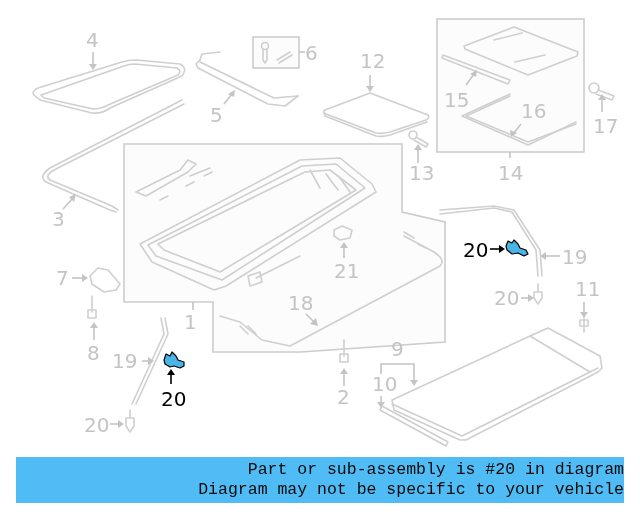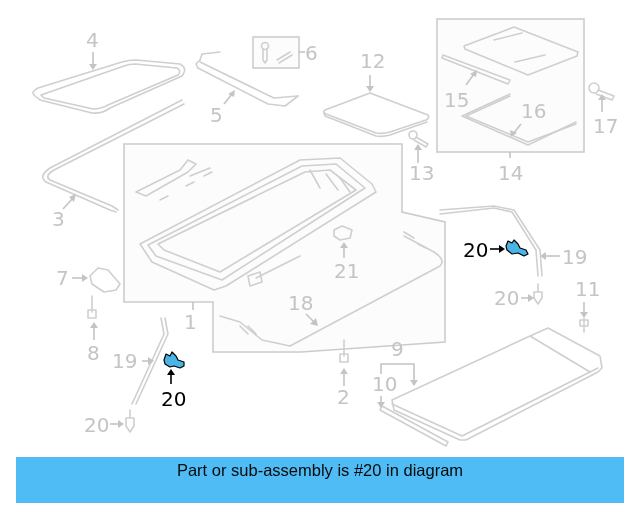--- a/index.html
+++ b/index.html
@@ -8,22 +8,22 @@
   .ln { fill: none; stroke: #cfcfcf; stroke-width: 1.6; stroke-linejoin: round; stroke-linecap: round; }
   .box { fill: #fcfcfc; stroke: #cccccc; stroke-width: 1.6; }
   .lbl { font-family: "DejaVu Sans", sans-serif; font-size: 20px; fill: #c4c4c4; }
   .lbl-hl { font-family: "DejaVu Sans", sans-serif; font-size: 20px; fill: #000000; }
   .arr { stroke: #c4c4c4; stroke-width: 1.6; fill: none; }
   .arrh { fill: #c4c4c4; }
   .arr-hl { stroke: #000; stroke-width: 1.6; fill: none; }
   .part-hl { fill: #4ab4e6; stroke: #000; stroke-width: 1.2; stroke-linejoin: round; }
   #banner {
     position: absolute; left: 16px; top: 457px; width: 608px; height: 46px;
-    background: #4fbcf6; color: #0a0a0a; text-align: center;
-    font-family: Liberation Sans, sans-serif; font-size: 16.5px; line-height: 20px;
+    background: #4fbcf6; color: #0a0a0a; text-align: right;
+    font-family: Liberation Mono, monospace; font-size: 16.5px; line-height: 20px;
     padding-top: 3px; box-sizing: border-box;
   }
   #banner div { white-space: nowrap; }
 </style>
 </head>
 <body>
 
 <svg id="diagram" viewBox="0 0 640 456" xmlns="http://www.w3.org/2000/svg">
 
   <g>
@@ -197,13 +197,14 @@
   <text class="lbl" x="391" y="356">9</text>
   <path class="arr" d="M381,374 L381,364 L414,364 L414,382"></path>
     <path class="arrh" d="M410,380 L418,380 L414,386 Z"></path>
   <text class="lbl" x="372" y="391">10</text>
   <line class="arr" x1="381" y1="396" x2="381" y2="404"></line>
     <path class="arrh" d="M377,402 L385,402 L381,408 Z"></path>
 </svg>
 
 <div id="banner">
   <div>Part or sub-assembly is #20 in diagram</div>
+  <div>Diagram may not be specific to your vehicle</div>
 </div>
 
 </body></html>

